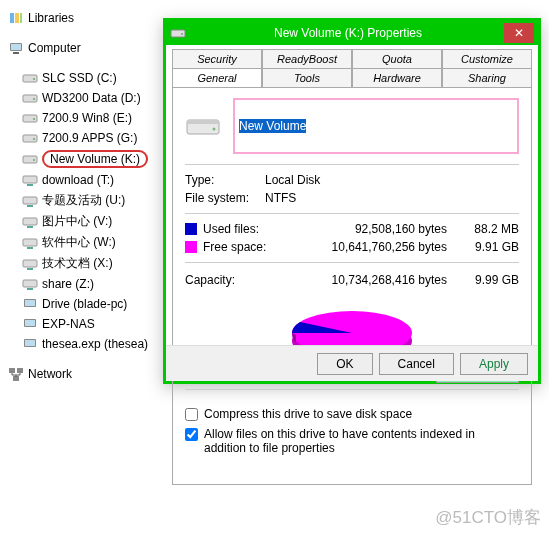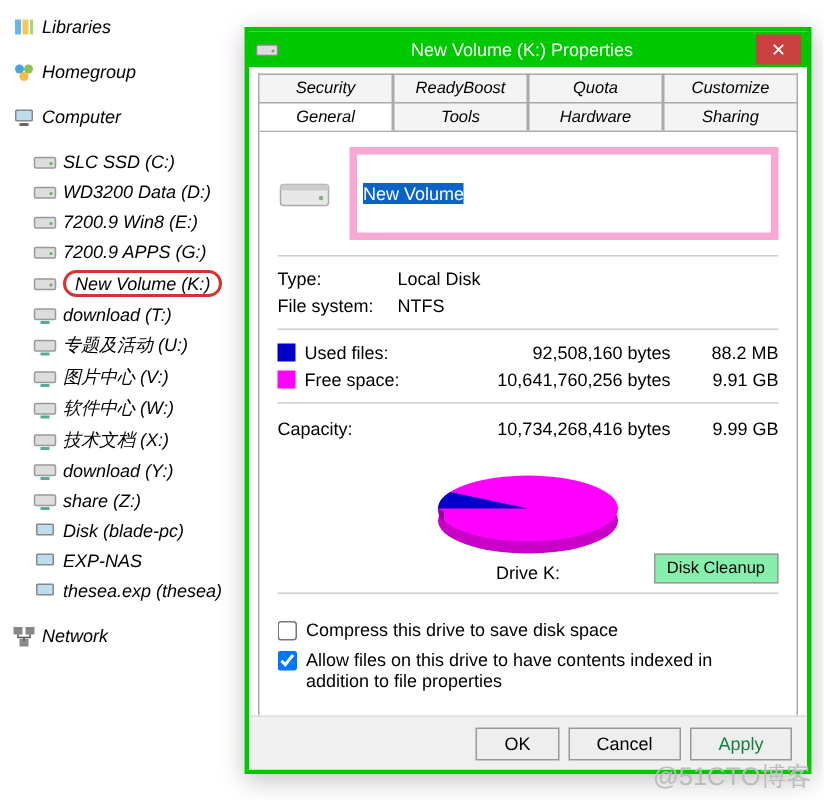--- a/index.html
+++ b/index.html
@@ -1,36 +1,36 @@
 <!DOCTYPE html>
 <html><head>
 <meta charset="utf-8">
 <style>
 * { box-sizing: border-box; margin: 0; padding: 0; font-family: "Segoe UI", Tahoma, sans-serif; font-size: 12px; }
 body { width: 549px; height: 533px; background: #fff; position: relative; overflow: hidden; }
-.explorer { position: absolute; left: 0; top: 0; width: 165px; height: 533px; padding: 8px 4px; font-style: italic; }
+.explorer { position: absolute; left: 0; top: 0; width: 165px; height: 533px; padding: 8px 4px; }
 .tree-item { display: flex; align-items: center; padding: 2px 4px; cursor: default; white-space: nowrap; }
 .tree-item .icon { width: 16px; height: 16px; margin-right: 4px; flex-shrink: 0; }
 .tree-root { margin-bottom: 10px; }
 .tree-child { padding-left: 18px; }
 .selected { border: 2px solid #d63333; border-radius: 10px; padding: 0 6px; }
-.dialog { position: absolute; left: 163px; top: 18px; width: 378px; height: 498px; border: 3px solid #00c800; background: #fff; box-shadow: 0 4px 16px rgba(0,0,0,0.25); }
+.dialog { position: absolute; left: 163px; top: 18px; width: 378px; height: 366px; border: 3px solid #00c800; background: #fff; box-shadow: 0 4px 16px rgba(0,0,0,0.25); }
 .titlebar { height: 24px; background: #00c800; display: flex; align-items: center; padding: 0 4px; color: #fff; }
 .titlebar-icon { width: 16px; height: 16px; margin-right: 6px; }
 .titlebar-text { flex: 1; text-align: center; font-size: 12px; }
 .close-btn { width: 30px; height: 20px; background: #c84040; color: #fff; display: flex; align-items: center; justify-content: center; font-size: 12px; }
 .tabs { display: flex; flex-wrap: wrap; padding: 4px 6px 0 6px; background: #fff; }
 .tab { border: 1px solid #aaa; border-bottom: none; padding: 3px 0; text-align: center; background: #f4f4f4; cursor: default; font-size: 11px; font-style: italic; }
 .tab-row { display: flex; width: 100%; }
 .tab-row .tab { flex: 1; }
 .tab.active { background: #fff; position: relative; z-index: 2; }
 .tab-content { border: 1px solid #aaa; margin: 0 6px; padding: 10px 12px; height: 398px; position: relative; }
 .drive-header { display: flex; align-items: center; gap: 12px; margin-bottom: 10px; }
 .drive-icon-large { width: 36px; height: 28px; }
-.volume-input { flex: 1; border: 5px solid #f9a8d4; padding: 19px 4px; font-size: 12px; }
+.volume-input { flex: 1; border: 2px solid #f9a8d4; padding: 19px 4px; font-size: 12px; }
 .volume-input .sel { background: #0a64c8; color: #fff; }
 hr { border: none; border-top: 1px solid #ccc; margin: 6px 0; }
 .info-row { display: flex; padding: 2px 0; }
 .info-row .k { width: 80px; }
 .space-row { display: flex; align-items: center; padding: 2px 0; }
 .swatch { width: 12px; height: 12px; margin-right: 6px; }
 .swatch.used { background: #0000c8; }
 .swatch.free { background: #ff00ff; }
 .space-label { width: 80px; }
 .space-bytes { flex: 1; text-align: right; padding-right: 16px; }
@@ -55,28 +55,20 @@
   <div class="tree-item tree-root">
     <svg class="icon" viewBox="0 0 16 16">
         <rect x="2" y="3" width="4" height="10" fill="#6db5e8"></rect>
         <rect x="7" y="3" width="4" height="10" fill="#f5c85a"></rect>
         <rect x="12" y="3" width="2" height="10" fill="#a3d977"></rect>
       </svg>
     <span>Libraries</span>
   </div>
   <div class="tree-item tree-root">
     <svg class="icon" viewBox="0 0 16 16">
-        <circle cx="5" cy="6" r="3" fill="#4aa3df"></circle>
-        <circle cx="11" cy="6" r="3" fill="#8cc152"></circle>
-        <circle cx="8" cy="11" r="3" fill="#f6bb42"></circle>
-      </svg>
-    <span>Homegroup</span>
-  </div>
-  <div class="tree-item tree-root">
-    <svg class="icon" viewBox="0 0 16 16">
         <rect x="2" y="3" width="12" height="8" fill="#888" rx="1"></rect>
         <rect x="3" y="4" width="10" height="6" fill="#bde"></rect>
         <rect x="5" y="12" width="6" height="2" fill="#666"></rect>
       </svg>
     <span>Computer</span>
   </div>
   <div id="drive-list">
       <div class="tree-item tree-child">
         <svg class="icon" viewBox="0 0 16 16">
           <rect x="1" y="5" width="14" height="7" rx="1" fill="#ddd" stroke="#999"></rect>
@@ -145,35 +137,28 @@
           <rect x="1" y="4" width="14" height="7" rx="1" fill="#ddd" stroke="#999"></rect>
           <rect x="5" y="12" width="6" height="2" fill="#5a9"></rect>
         </svg>
         <span>技术文档 (X:)</span>
       </div>
       <div class="tree-item tree-child">
         <svg class="icon" viewBox="0 0 16 16">
           <rect x="1" y="4" width="14" height="7" rx="1" fill="#ddd" stroke="#999"></rect>
           <rect x="5" y="12" width="6" height="2" fill="#5a9"></rect>
         </svg>
-        <span>download (Y:)</span>
-      </div>
-      <div class="tree-item tree-child">
-        <svg class="icon" viewBox="0 0 16 16">
-          <rect x="1" y="4" width="14" height="7" rx="1" fill="#ddd" stroke="#999"></rect>
-          <rect x="5" y="12" width="6" height="2" fill="#5a9"></rect>
-        </svg>
         <span>share (Z:)</span>
       </div>
       <div class="tree-item tree-child">
         <svg class="icon" viewBox="0 0 16 16">
           <rect x="2" y="3" width="12" height="8" fill="#888" rx="1"></rect>
           <rect x="3" y="4" width="10" height="6" fill="#bde"></rect>
         </svg>
-        <span>Disk (blade-pc)</span>
+        <span>Drive (blade-pc)</span>
       </div>
       <div class="tree-item tree-child">
         <svg class="icon" viewBox="0 0 16 16">
           <rect x="2" y="3" width="12" height="8" fill="#888" rx="1"></rect>
           <rect x="3" y="4" width="10" height="6" fill="#bde"></rect>
         </svg>
         <span>EXP-NAS</span>
       </div>
       <div class="tree-item tree-child">
         <svg class="icon" viewBox="0 0 16 16">

